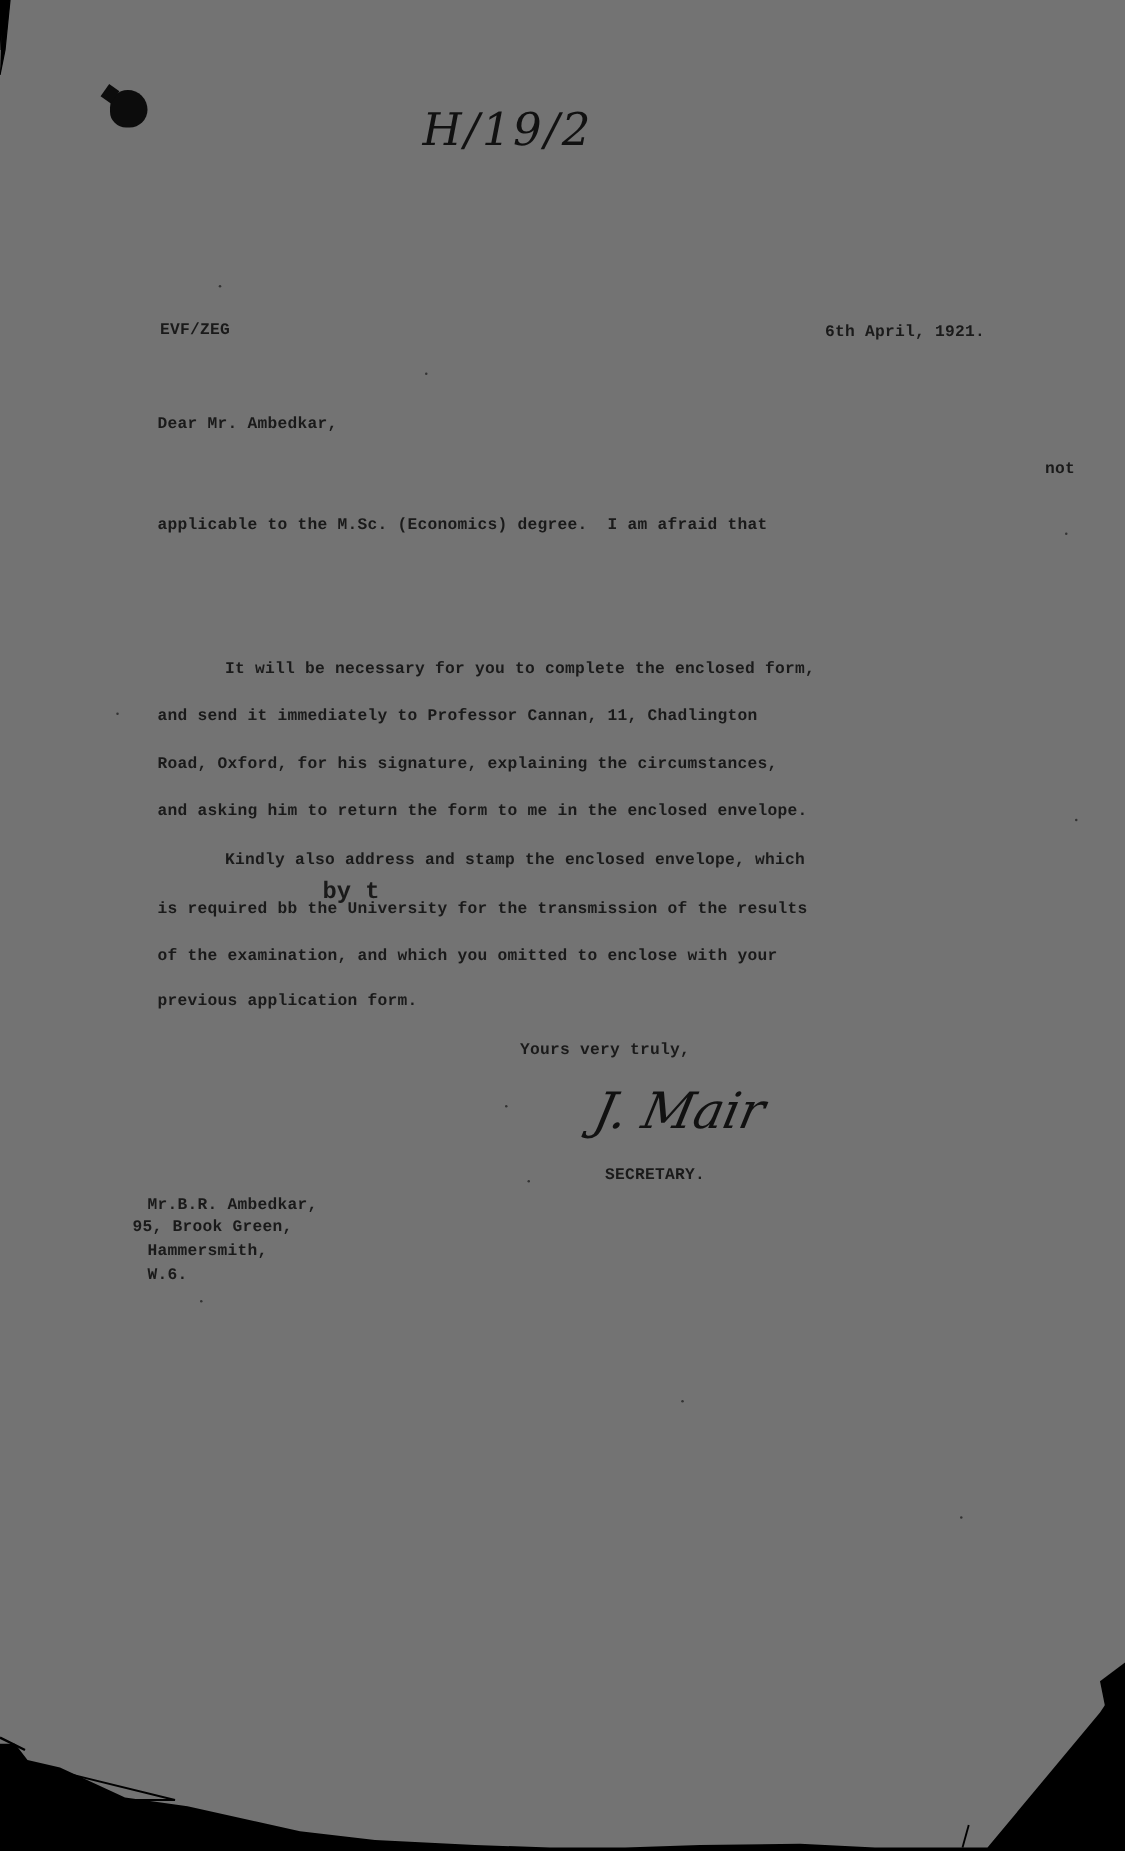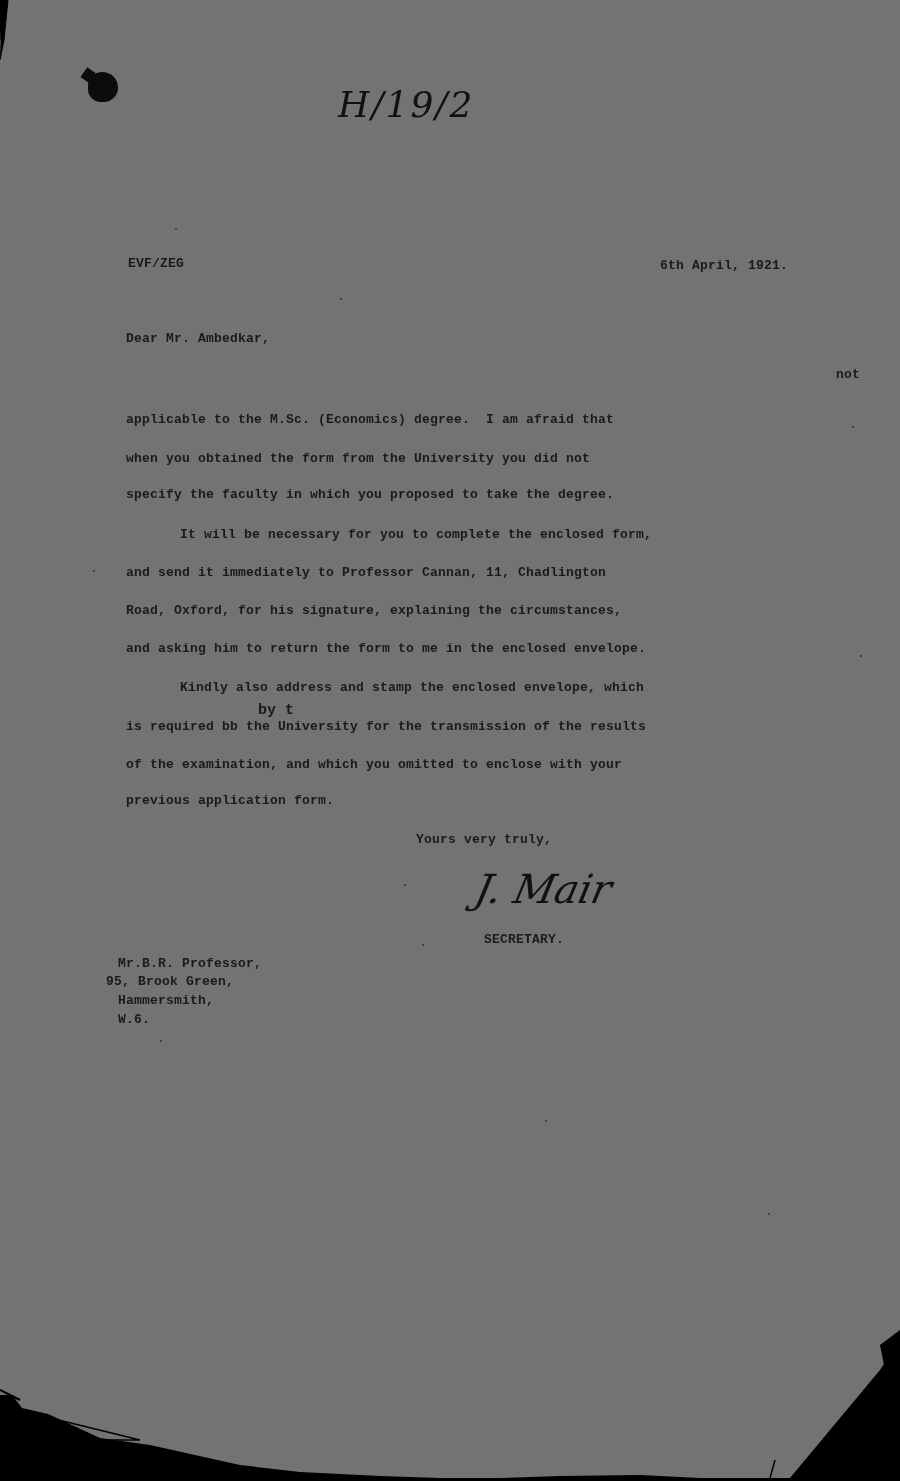--- a/index.html
+++ b/index.html
@@ -12,59 +12,57 @@
   .page { position: absolute; left: 0; top: 0; width: 900px; height: 1481px; background: #737373; }
   .tw { position: absolute; font-family: "Liberation Mono", "DejaVu Sans Mono", monospace;
         font-size: 13px; font-weight: bold; letter-spacing: 0.2px; white-space: pre; color: #1a1a1a; text-align: right; }
   .hand { position: absolute; font-family: "DejaVu Serif", serif; font-style: italic; color: #111; }
   .blob { position: absolute; left: 88px; top: 72px; width: 30px; height: 30px; background: #0c0c0c;
           border-radius: 50% 55% 50% 45%; }
   .blob:before { content: ""; position: absolute; left: -5px; top: -3px; width: 10px; height: 12px; background: #0c0c0c;
                  transform: rotate(35deg); }
   .edge-left { position: absolute; left: 0; top: 0; width: 8px; height: 40px;
                background: linear-gradient(100deg, #000 40%, transparent 60%); }
-  .tiny-sup { position: absolute; font-size: 15px; font-weight: bold; font-family: "Liberation Mono", monospace; color: #1a1a1a; }
+  .tiny-sup { position: absolute; font-size: 19px; font-weight: bold; font-family: "Liberation Mono", monospace; color: #1a1a1a; }
   .speck { position: absolute; width: 2px; height: 2px; background: #333; border-radius: 50%; }
 </style>
 </head>
 <body>
 
 <div class="page">
 
   <div class="edge-left"></div>
   <div class="blob"></div>
 
   <div class="hand" style="left:338px; top:84px; font-size:36px; letter-spacing:2px;">H/19/2</div>
 
   <div class="tw" style="left:128px; top:256px;">EVF/ZEG</div>
   <div class="tw" style="left:660px; top:258px;">6th April, 1921.</div>
 
   <div class="tw" style="left:126px; top:331px;">Dear Mr. Ambedkar,</div>
 
   <div class="tw" style="left:836px; top:367px;">not</div>
   <div class="tw" style="left:126px; top:412px;">applicable to the M.Sc. (Economics) degree.  I am afraid that</div>
-  <div class="tw" style="left:126px; top:451px;">when you obtained the form from the University you did not</div>
-  <div class="tw" style="left:126px; top:487px;">specify the faculty in which you proposed to take the degree.</div>
 
   <div class="tw" style="left:180px; top:527px;">It will be necessary for you to complete the enclosed form,</div>
   <div class="tw" style="left:126px; top:565px;">and send it immediately to Professor Cannan, 11, Chadlington</div>
   <div class="tw" style="left:126px; top:603px;">Road, Oxford, for his signature, explaining the circumstances,</div>
   <div class="tw" style="left:126px; top:641px;">and asking him to return the form to me in the enclosed envelope.</div>
 
   <div class="tw" style="left:180px; top:680px;">Kindly also address and stamp the enclosed envelope, which</div>
   <div class="tiny-sup" style="left:258px; top:702px;">by t</div>
   <div class="tw" style="left:126px; top:719px;">is required bb the University for the transmission of the results</div>
   <div class="tw" style="left:126px; top:757px;">of the examination, and which you omitted to enclose with your</div>
   <div class="tw" style="left:126px; top:793px;">previous application form.</div>
 
   <div class="tw" style="left:416px; top:832px;">Yours very truly,</div>
   <div class="hand" style="left:476px; top:866px; font-size:40px; transform:skewX(-12deg);">J. Mair</div>
   <div class="tw" style="left:484px; top:932px;">SECRETARY.</div>
 
-  <div class="tw" style="left:118px; top:956px;">Mr.B.R. Professor,</div>
+  <div class="tw" style="left:118px; top:956px;">Mr.B.R. Ambedkar,</div>
   <div class="tw" style="left:106px; top:974px;">95, Brook Green,</div>
   <div class="tw" style="left:118px; top:993px;">Hammersmith,</div>
   <div class="tw" style="left:118px; top:1012px;">W.6.</div>
 
   <svg width="900" height="1481" style="position:absolute; left:0; top:0; pointer-events:none;">
     <polygon points="0,1395 12,1395 22,1408 48,1414 100,1438 150,1445 240,1465 300,1472 380,1476 440,1478 500,1478 560,1476 640,1475 700,1478 790,1478 830,1430 880,1370 900,1340 900,1481 0,1481" fill="#000"></polygon>
     <polyline points="30,1413 140,1440 60,1440" fill="none" stroke="#000" stroke-width="1.5"></polyline>
     <polyline points="0,1390 10,1395 20,1400" fill="none" stroke="#000" stroke-width="2"></polyline>
     <line x1="770" y1="1478" x2="775" y2="1460" stroke="#000" stroke-width="1.5"></line>
     <polyline points="840,1430 870,1400 885,1380" fill="none" stroke="#000" stroke-width="1.5"></polyline>

